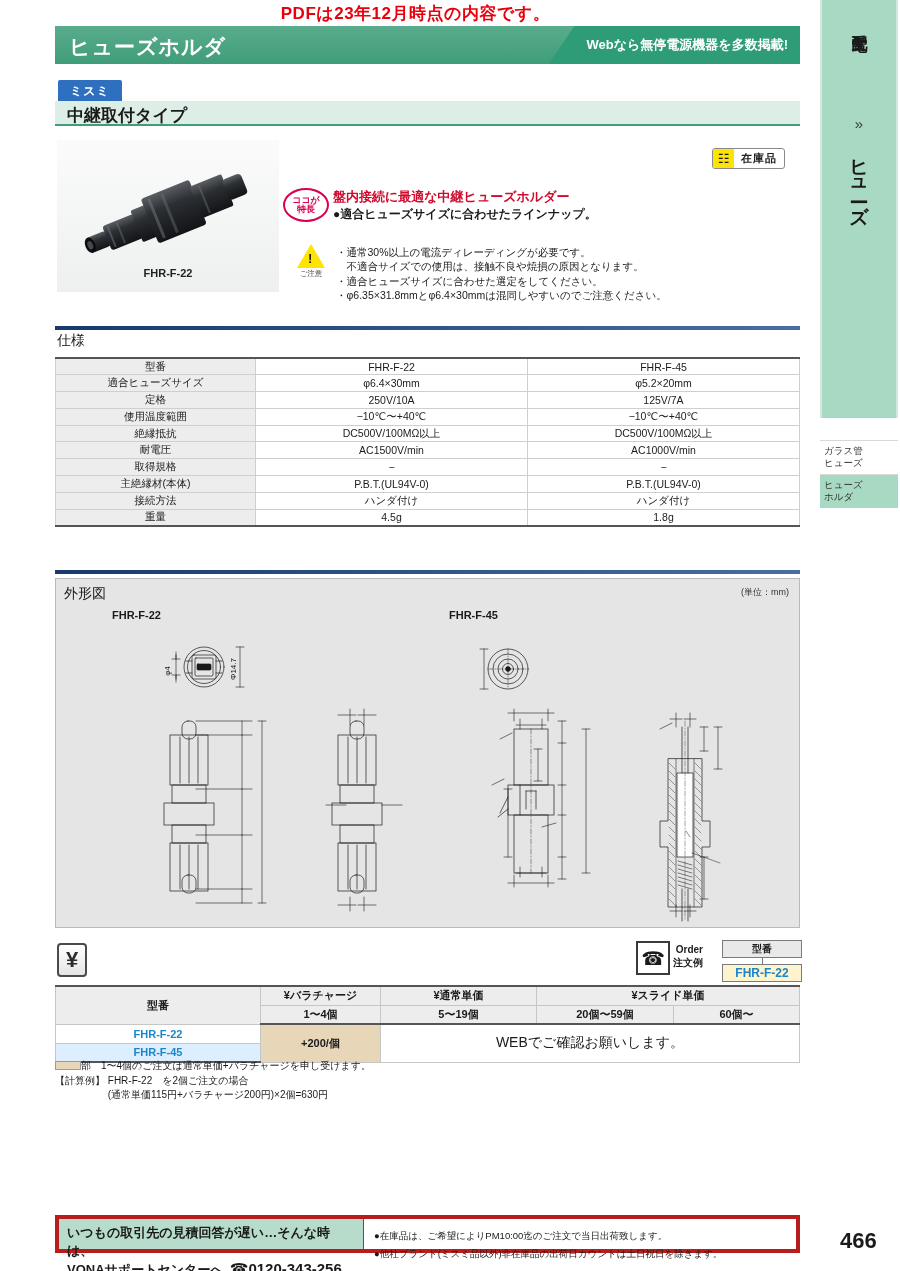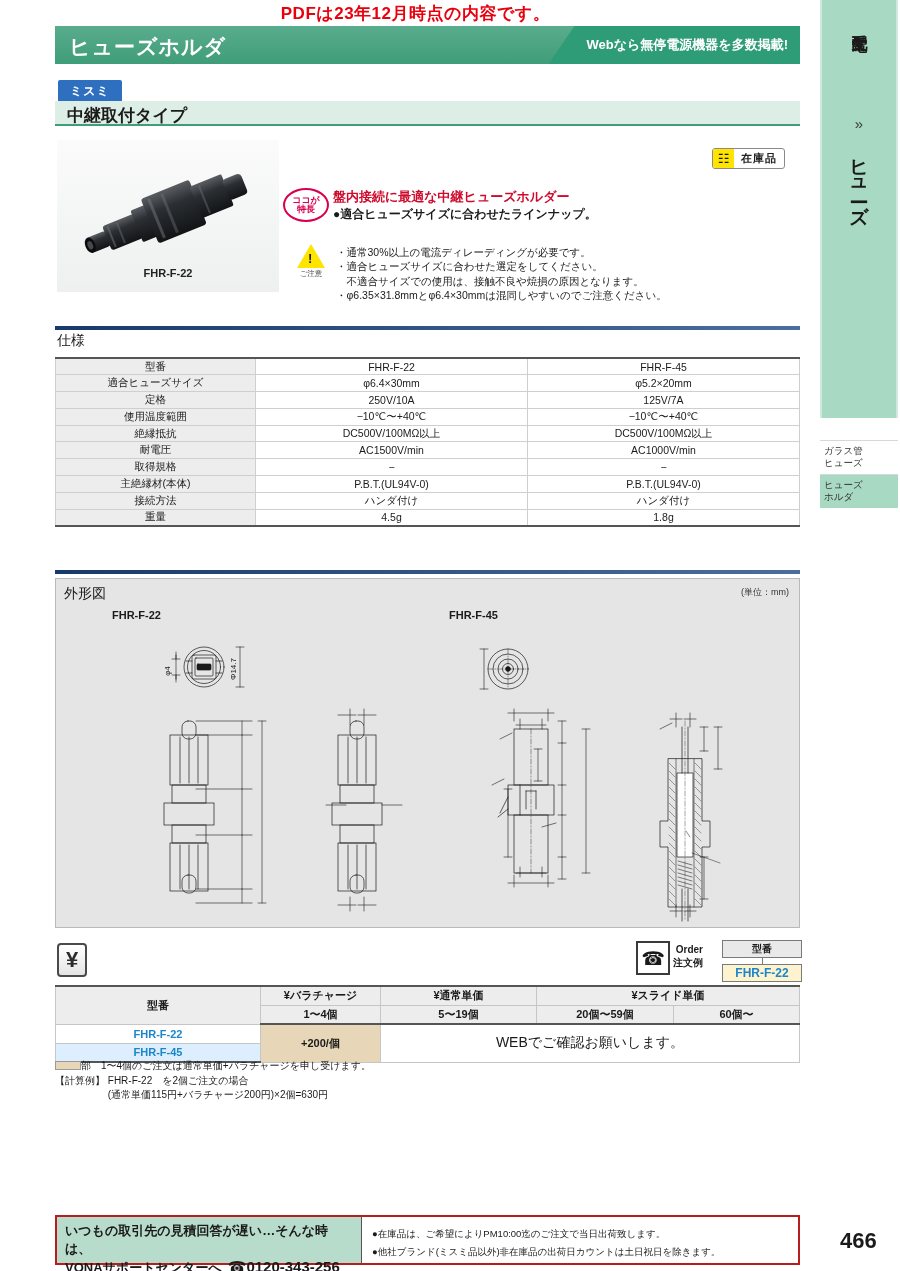--- a/index.html
+++ b/index.html
@@ -232,22 +232,22 @@
     position: absolute; left: 55px; top: 1059px;
     font-size: 10px; line-height: 1.45; color: #1a1a1a;
   }
   .swatch {
     display: inline-block; width: 26px; height: 9px;
     background: #e7d6b7; border: 1px solid #9a9a9a; vertical-align: -1px;
   }
 
   
   .footer {
-    position: absolute; left: 55px; top: 1215px; width: 745px; height: 50px;
-    border: 2px solid #b91c1c; display: flex;
+    position: absolute; left: 55px; top: 1215px; width: 745px; height: 38px;
+    border: 4px solid #b91c1c; display: flex;
   }
   .f-left {
     width: 305px; background: #b8dccb; padding: 5px 8px;
     border-right: 1px solid #555;
   }
   .f-l1 { font-size: 13px; font-weight: bold; color: #1a1a1a; }
   .f-l2 { font-size: 13px; font-weight: bold; color: #1a1a1a; display: flex; align-items: baseline; gap: 6px; }
   .f-tel { font-size: 15px; font-weight: bold; }
   .f-right { flex: 1; padding: 8px 10px; font-size: 9.5px; line-height: 1.9; color: #1a1a1a; }
   .pagenum {
@@ -312,22 +312,22 @@
   </div>
   <div class="feat-head">盤内接続に最適な中継ヒューズホルダー</div>
   <div class="feat-sub">●適合ヒューズサイズに合わせたラインナップ。</div>
 
   <div class="caution-ico">
     <div class="tri"></div>
     <div class="caution-cap">ご注意</div>
   </div>
   <div class="caution-list">
     <div>・通常30%以上の電流ディレーディングが必要です。</div>
+    <div>　不適合サイズでの使用は、接触不良や焼損の原因となります。</div>
     <div>・適合ヒューズサイズに合わせた選定をしてください。</div>
-    <div>　不適合サイズでの使用は、接触不良や焼損の原因となります。</div>
     <div>・φ6.35×31.8mmとφ6.4×30mmは混同しやすいのでご注意ください。</div>
   </div>
 
   <div class="sec-rule" style="top:326px"></div>
   <div class="sec-title" style="top:332px">仕様</div>
   <table class="spec">
       <tbody id="spec-body">
         <tr>
           <td class="lab">型番</td>
           <td>FHR-F-22</td>

